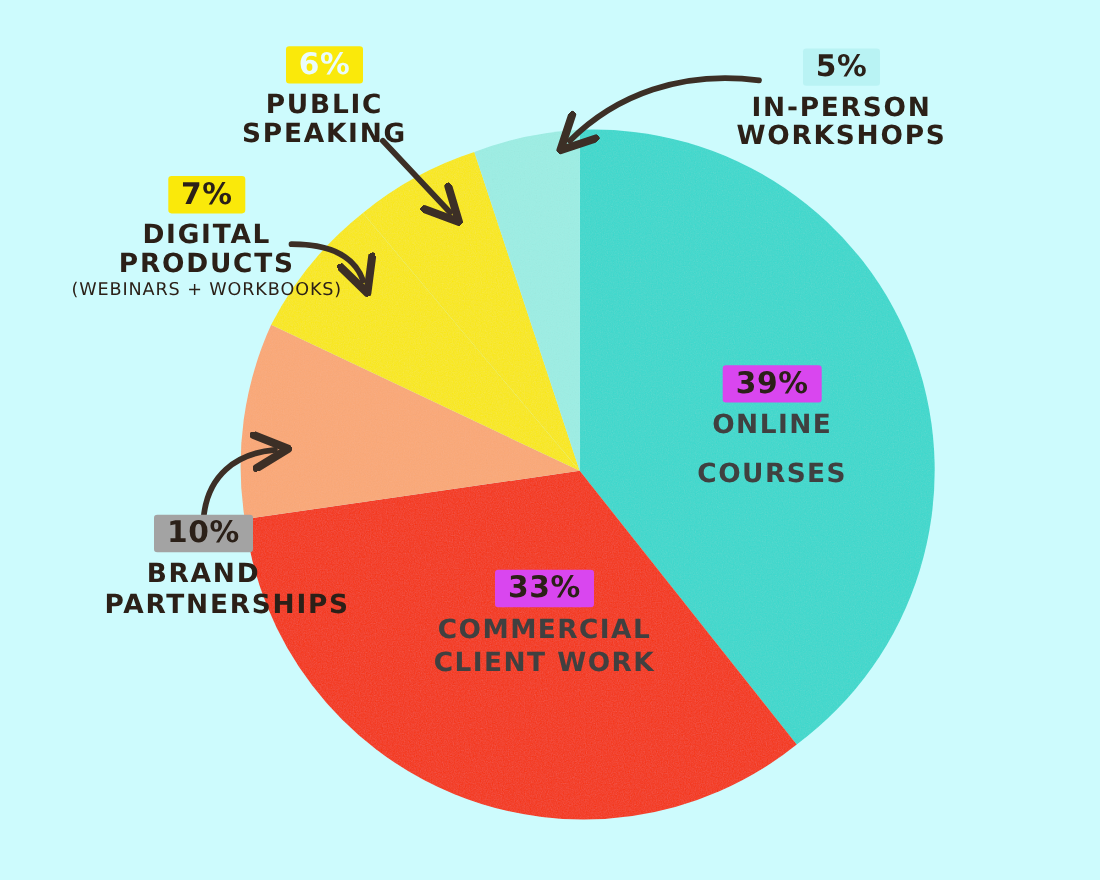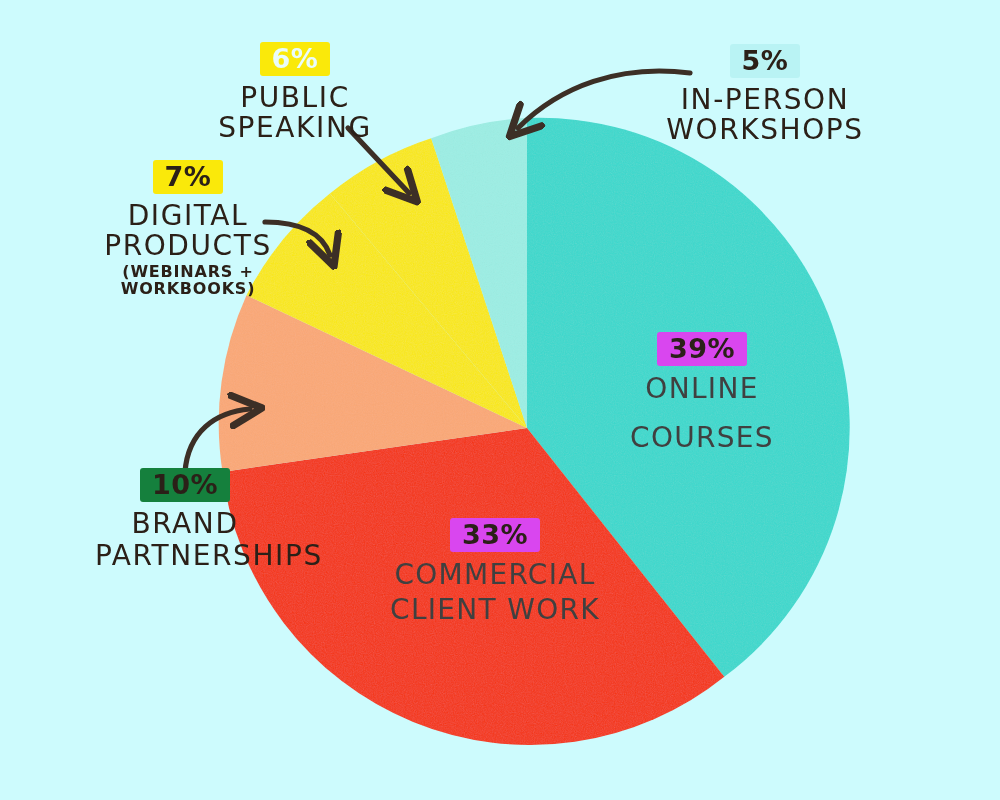--- a/index.html
+++ b/index.html
@@ -37,42 +37,42 @@
     display: inline-block;
     padding: 2px 12px 3px 12px;
     font-size: 27px;
     font-weight: 700;
     letter-spacing: 0.5px;
     border-radius: 3px;
     color: #2b2018;
   }
   .pct-chip.on-yellow { background: #fae90a; }
   .pct-chip.on-yellow-white { background: #fae90a; color: #eafcfb; }
-  .pct-chip.on-peach  { background: #15803d; }
+  .pct-chip.on-peach  { background: #a3a3a3; }
   .pct-chip.on-cyan   { background: #b9f3f4; }
   .pct-chip.on-pale   { background: #d946ef; }
 
   .cap {
     display: block;
     margin-top: 7px;
-    font-size: 28px;
-    font-weight: 400;
+    font-size: 24px;
+    font-weight: 700;
     letter-spacing: 1.6px;
     color: #2b2018;
     text-transform: uppercase;
   }
   .cap.light {
     color: #404040;
     letter-spacing: 1.3px;
   }
   .sub {
     display: block;
     margin-top: 1px;
     font-size: 16px;
-    font-weight: 700;
+    font-weight: 400;
     letter-spacing: 0.8px;
     color: #2b2018;
     text-transform: uppercase;
   }
 
   
   #lbl-inperson   { left: 615px; top: 44px;  width: 300px; }
   #lbl-speaking   { left: 175px; top: 42px;  width: 240px; }
   #lbl-digital    { left: 58px;  top: 160px; width: 260px; }
   #lbl-brand      { left: 95px;  top: 468px; width: 180px; }

